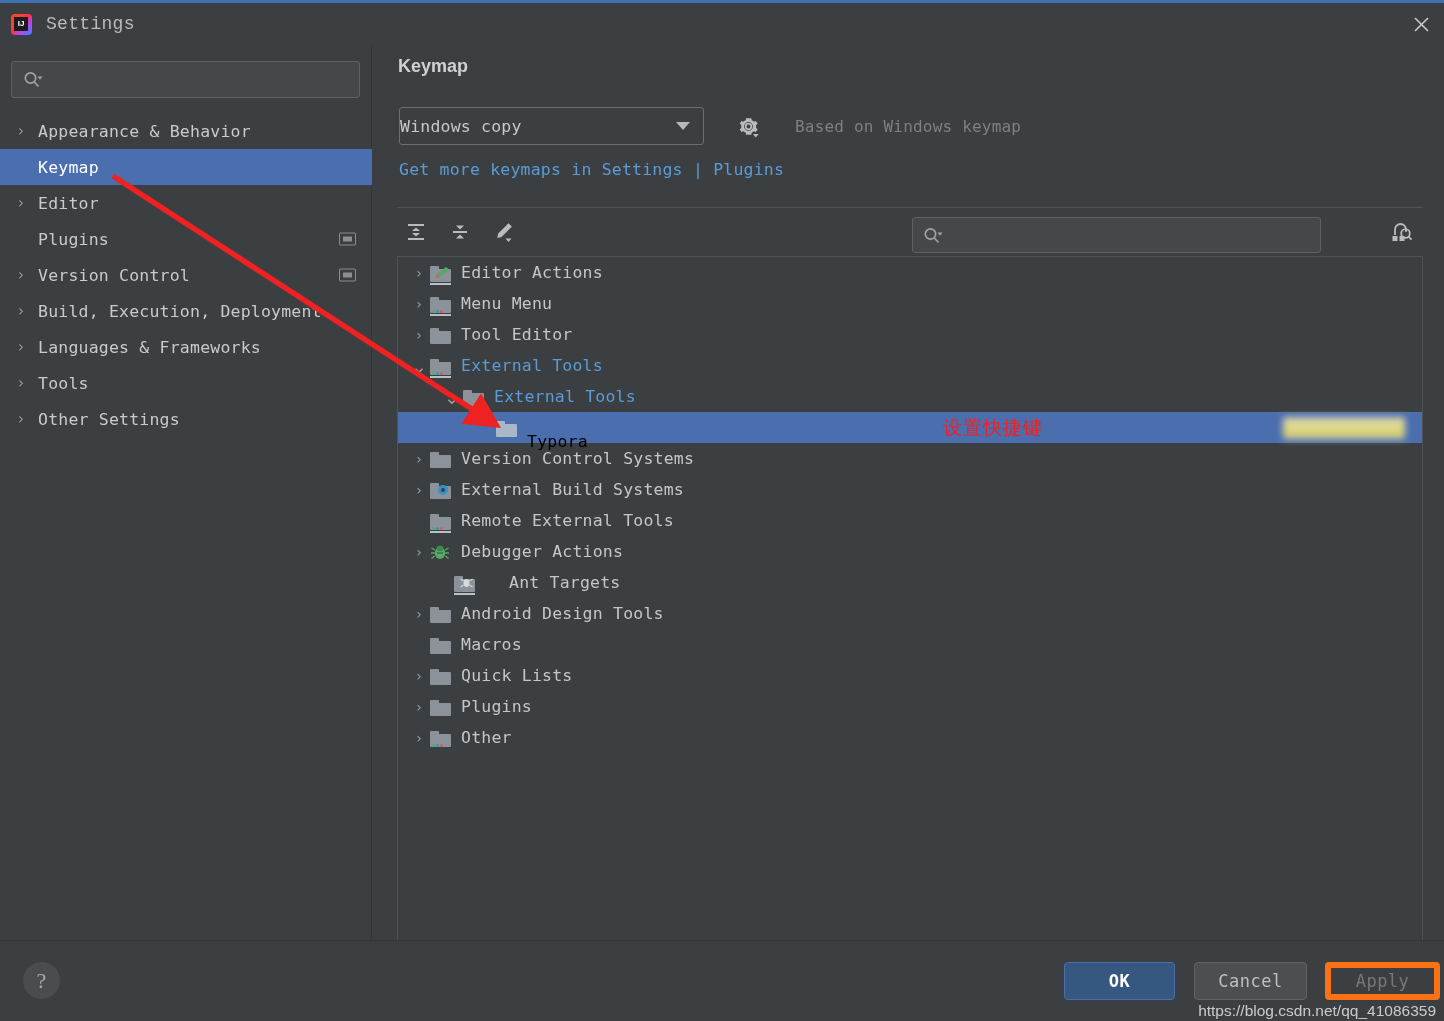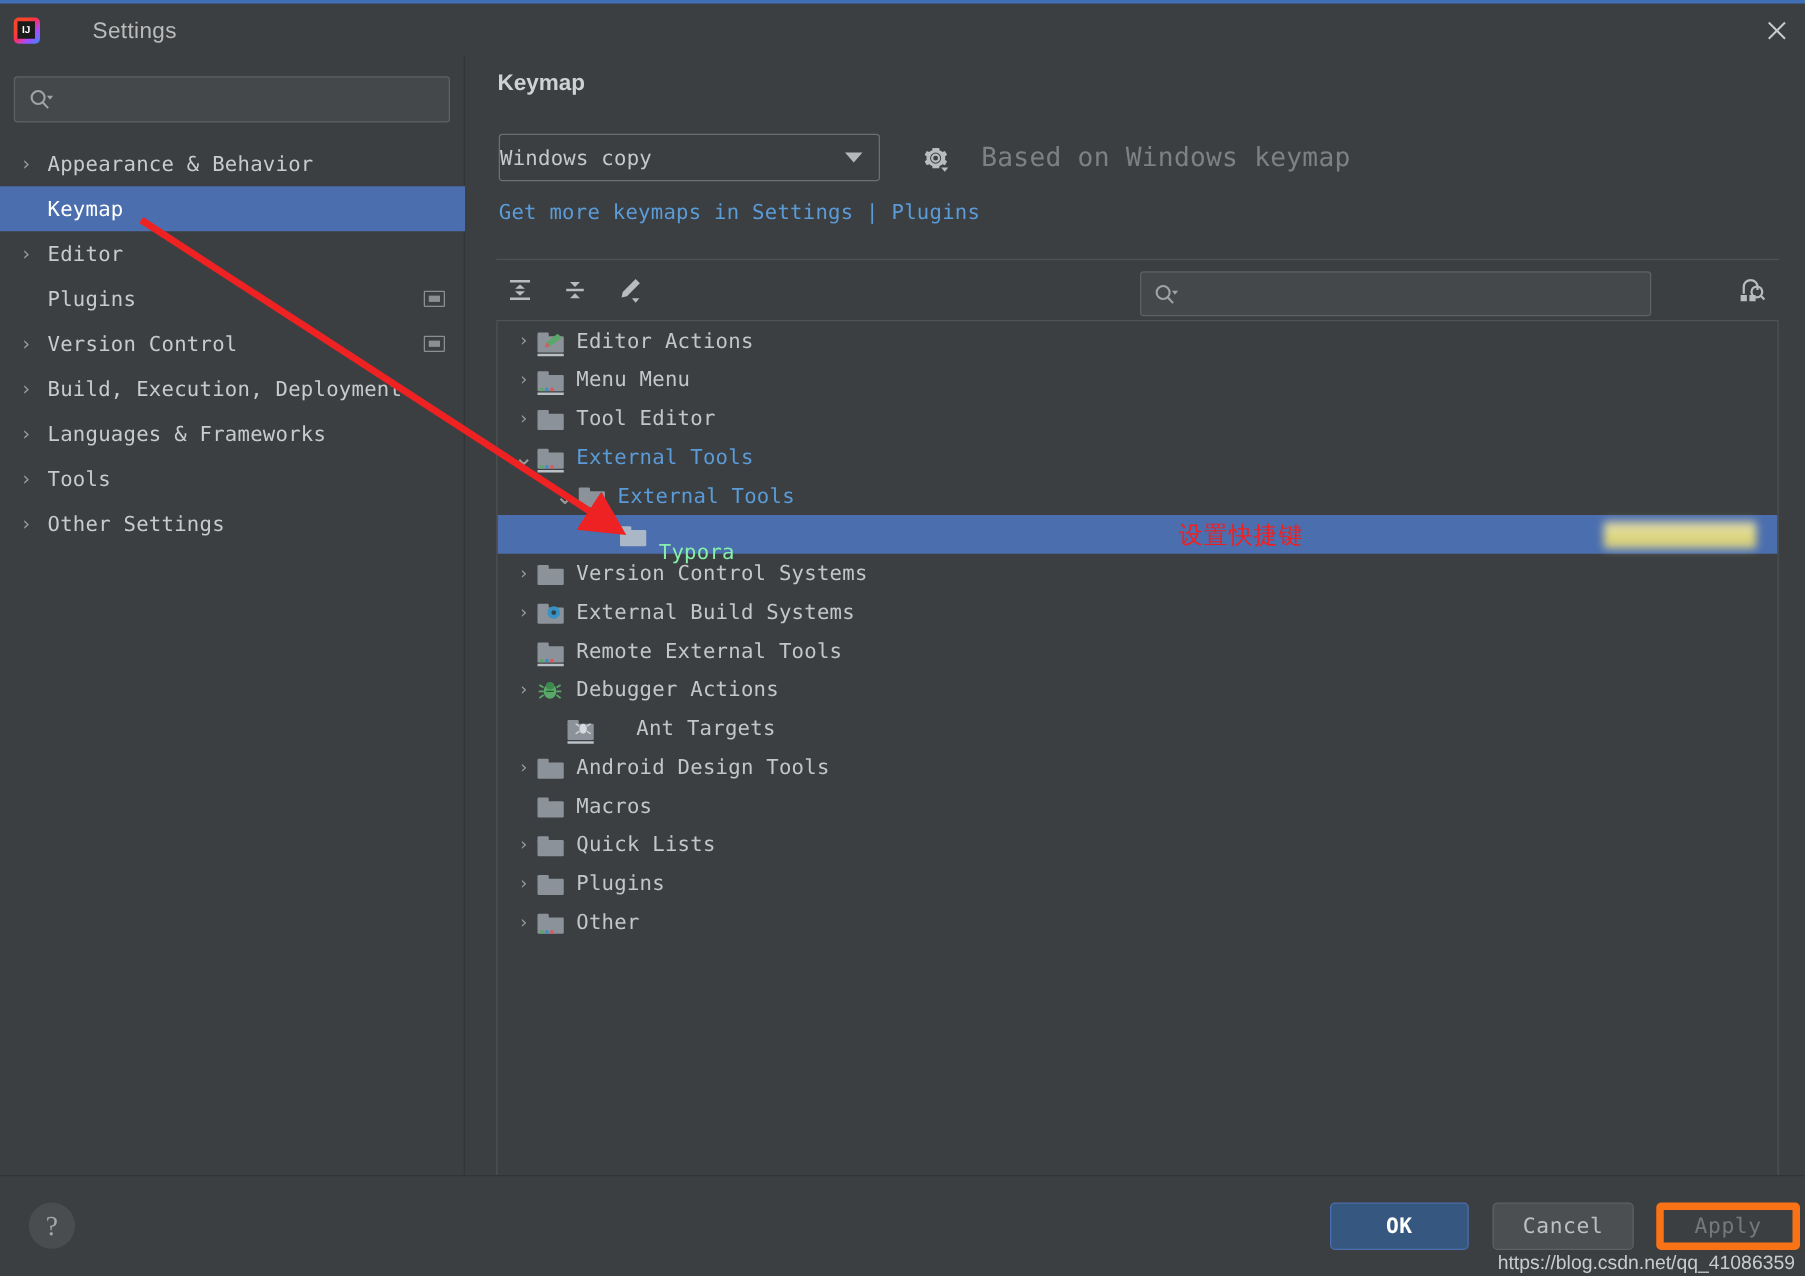--- a/index.html
+++ b/index.html
@@ -34,22 +34,22 @@
   .app-logo::after {
     content: "IJ";
     position: absolute; left: 3px; top: 3px;
     width: 14px; height: 14px;
     background: #1b1b1b; color: #fff;
     font-size: 8px; font-weight: bold;
     font-family: "Liberation Sans", sans-serif;
     line-height: 14px; text-align: center;
   }
   .title-text {
-    font-family: Liberation Sans, sans-serif;
-    font-size: 18px; color: #bbbbbb; letter-spacing: .3px; margin-left: 28px;
+    font-family: Liberation Mono, monospace;
+    font-size: 18px; color: #bbbbbb; letter-spacing: .3px;
   }
   .close-btn {
     position: absolute; right: 0; top: 0;
     width: 46px; height: 42px;
     display: flex; align-items: center; justify-content: center;
     cursor: pointer;
   }
 
   
   .sidebar {
@@ -139,22 +139,22 @@
     border-right: 7px solid transparent;
     border-top: 8px solid #b6b9bb;
   }
   .gear-btn {
     margin-left: 29px;
     width: 30px; height: 30px;
     display: flex; align-items: center; justify-content: center;
     cursor: pointer;
   }
   .based-on {
-    margin-left: 22px;
-    font-size: 21px; color: #7d8184; letter-spacing: .2px;
+    margin-left: 32px;
+    font-size: 16px; color: #7d8184; letter-spacing: .2px;
   }
   .link-row {
     position: absolute; left: 26px; top: 115px;
     font-size: 16.5px; color: #5a9bd8; letter-spacing: .2px;
   }
   .link-row a { color: #5a9bd8; text-decoration: none; cursor: pointer; }
   .link-row .sep { color: #5a9bd8; }
 
   
   .toolbar {
@@ -221,21 +221,21 @@
   }
   .folder.light .tab, .folder.light .body { background: #a9b7c6; }
   .ovl { position: absolute; right: -1px; bottom: -2px; }
   .dots { display: flex; gap: 1px; }
   .dots i { width: 3px; height: 3px; display: block; border-radius: 50%; }
   .bar { width: 21px; height: 2px; background: #b9c0c6; position: absolute; left: 0; bottom: -3px; }
   .tw-label {
     font-size: 16.5px; color: #c4c7c9; letter-spacing: .2px; white-space: nowrap;
   }
   .tw-label.blue { color: #5a9bd8; }
-  .tree-row.selected .tw-label { color: #86efac; margin-top: 28px; }
+  .tree-row.selected .tw-label { color: #000000; margin-top: 28px; }
   .anno-cn {
     position: absolute; left: 545px;
     font-family: "DejaVu Sans", "Liberation Sans", sans-serif;
     font-size: 19px; color: #f02020; letter-spacing: 1px;
   }
   .blur-badge {
     position: absolute; left: 885px; top: 5px;
     width: 122px; height: 22px;
     background: linear-gradient(180deg,#cfc9a8 0%, #e3dd9a 35%, #d9d26f 70%, #cfc9a0 100%);
     filter: blur(3.5px);

